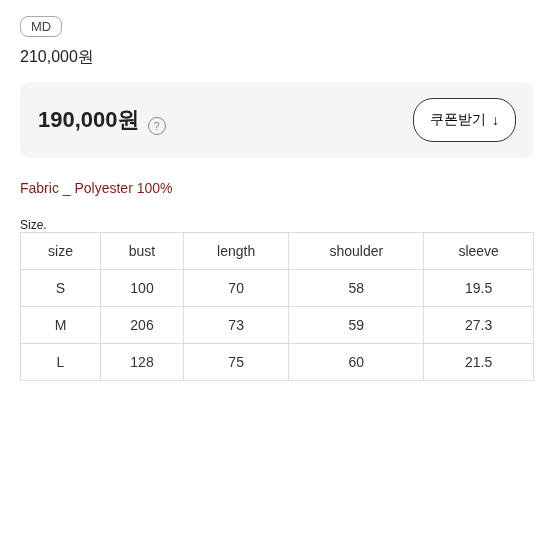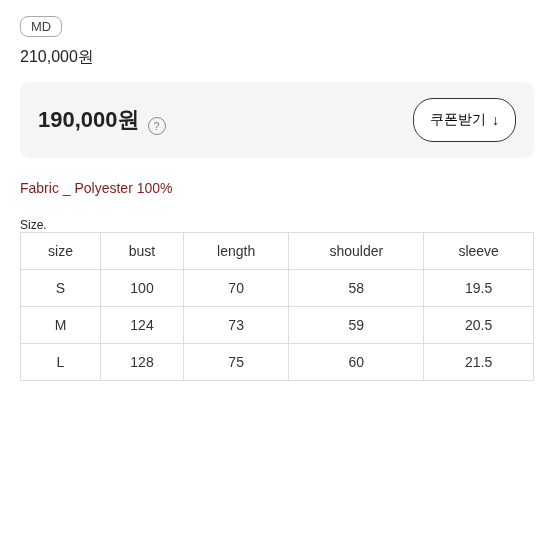--- a/index.html
+++ b/index.html
@@ -179,24 +179,24 @@
   <tbody id="size-table-body">
   <tr>
         <td>S</td>
         <td>100</td>
         <td>70</td>
         <td>58</td>
         <td>19.5</td>
       </tr>
       <tr>
         <td>M</td>
-        <td>124</td>
+        <td>206</td>
         <td>73</td>
         <td>59</td>
-        <td>20.5</td>
+        <td>27.3</td>
       </tr>
       <tr>
         <td>L</td>
         <td>128</td>
         <td>75</td>
         <td>60</td>
         <td>21.5</td>
       </tr>
     </tbody>
 </table>

